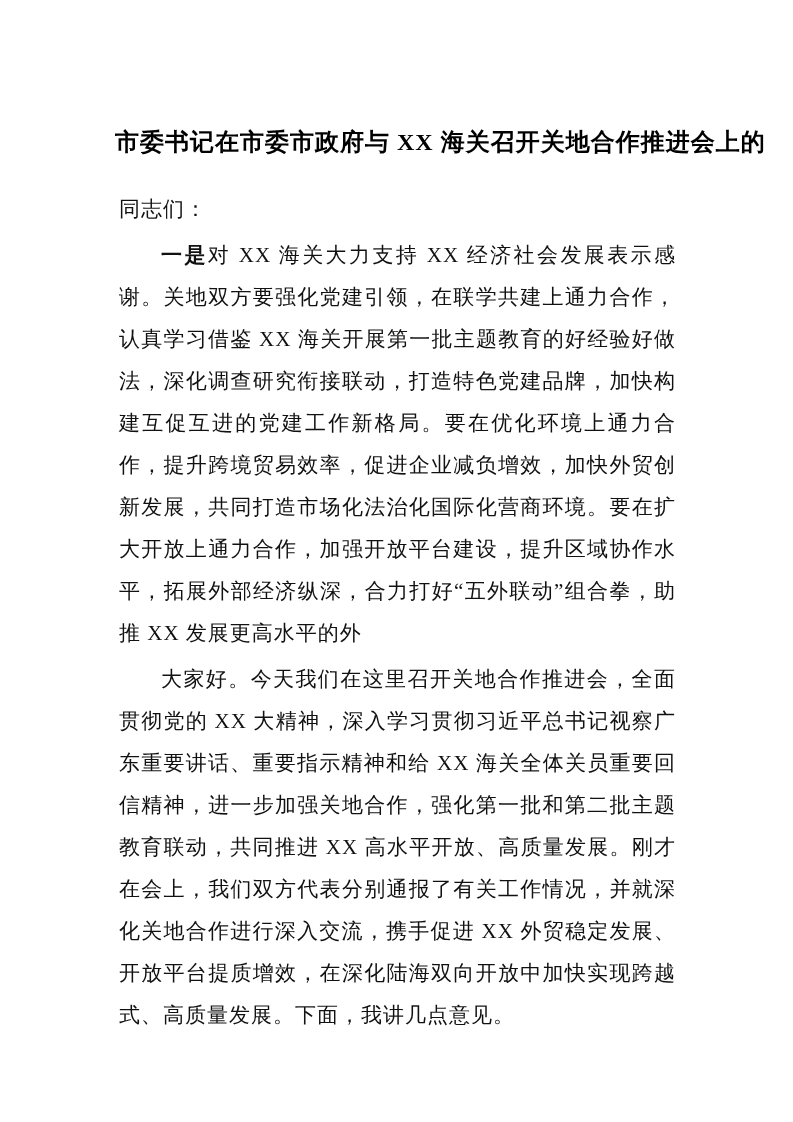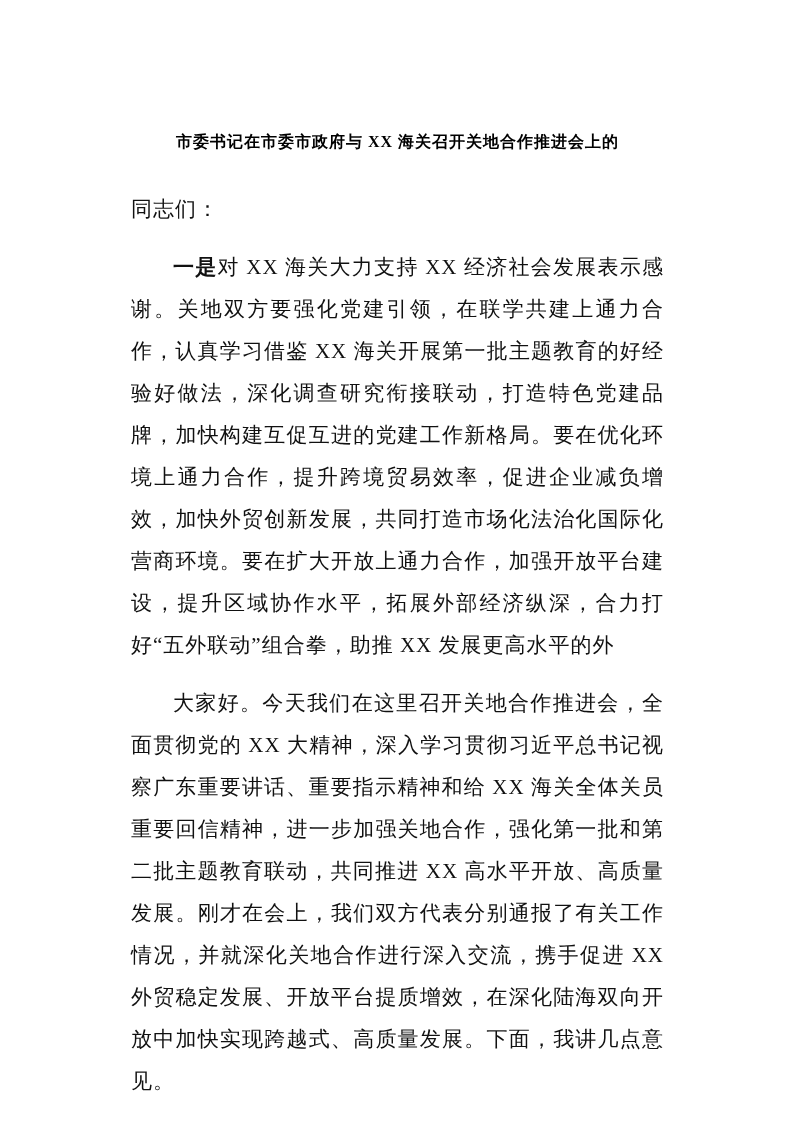--- a/index.html
+++ b/index.html
@@ -14,42 +14,42 @@
     box-sizing: border-box;
     margin: 0;
     padding: 118px 113px 0 115px;
     background: #ffffff;
     color: #000000;
     font-family: "Liberation Serif", "DejaVu Serif", serif;
     overflow: hidden;
   }
   .title {
     margin: 0;
-    font-size: 16px;
+    font-size: 24px;
     font-weight: bold;
     text-align: center;
     line-height: 48px;
     letter-spacing: 1px;
     color: #000000;
   }
   .title-line {
     display: block;
     white-space: nowrap;
   }
   .doc-body {
     margin-top: 22px;
     font-size: 21px;
     line-height: 42px;
     letter-spacing: 1px;
     text-align: justify;
     text-justify: inter-character;
     color: #111111;
   }
   .doc-body p {
-    margin: 16px;
+    margin: 4px;
     padding: 0;
   }
   .salutation {
     text-indent: 0;
   }
   .para {
     text-indent: 2em;
   }
   .lead {
     font-weight: bold;

